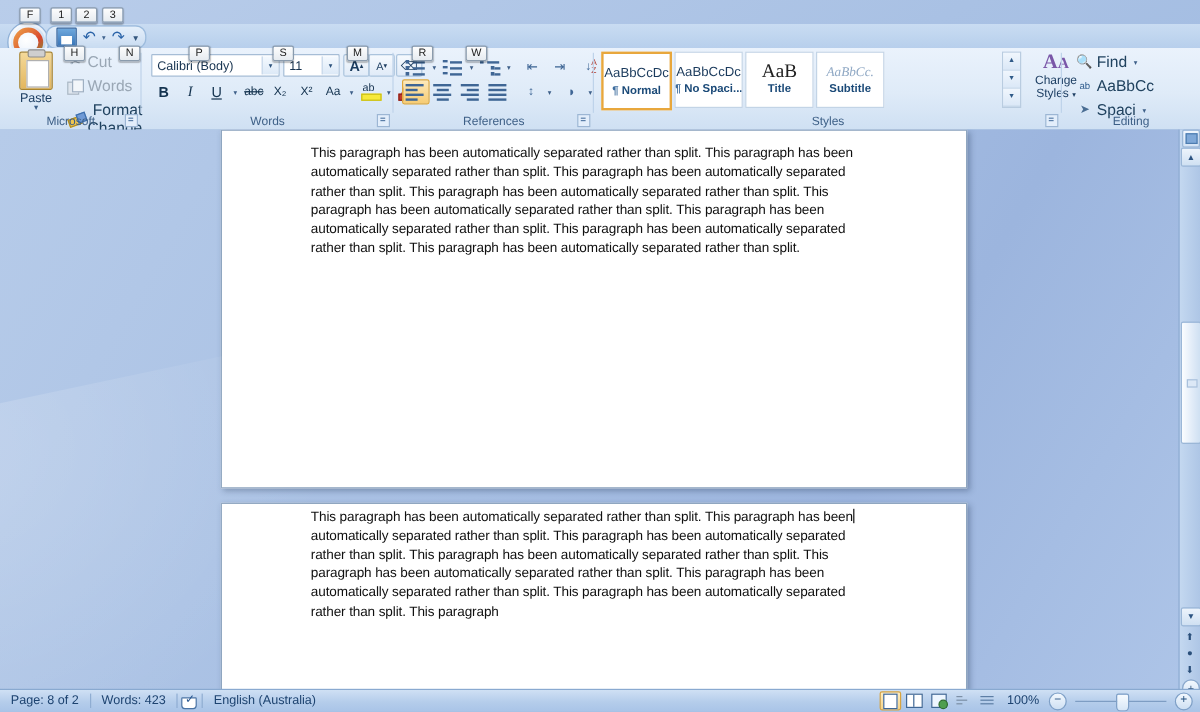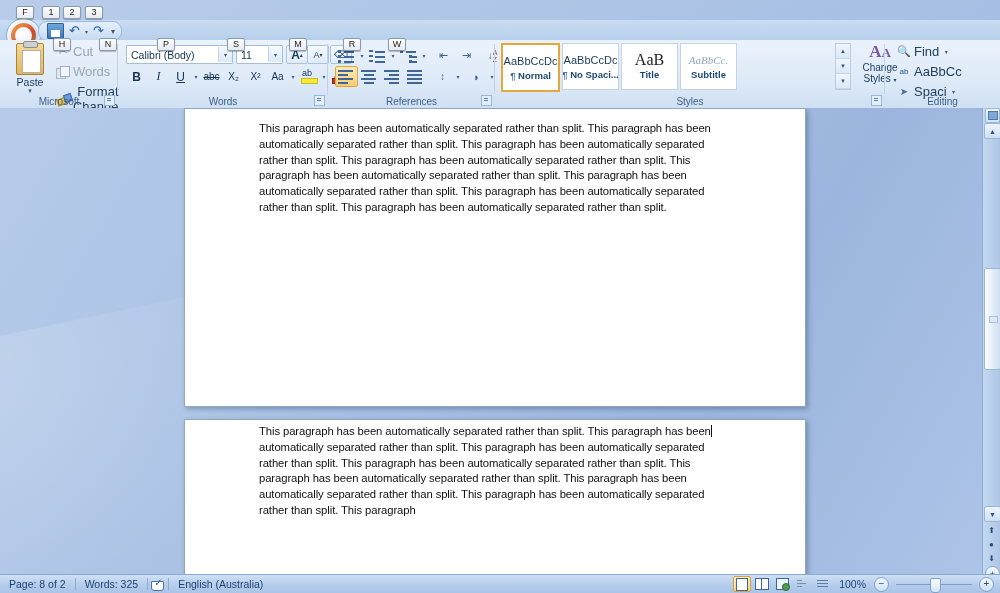--- a/index.html
+++ b/index.html
@@ -604,21 +604,21 @@
     <div class="vsb-btn vsb-dn">▼</div>
     <div class="vsb-obj ob1">⬆</div>
     <div class="vsb-obj ob2">●</div>
     <div class="vsb-obj ob3">⬇</div>
     <div class="vsb-plus">+</div>
   </div>
 
   <div class="statusbar">
     <div class="sb-item">Page: 8 of 2</div>
     <div class="sb-div"></div>
-    <div class="sb-item">Words: 325</div>
+    <div class="sb-item">Words: 423</div>
     <div class="sb-div"></div>
     <div class="sb-proof">
       <span class="proof-ic"></span>
     </div>
     <div class="sb-div"></div>
     <div class="sb-item">English (Australia)</div>
 
     <div class="sb-right">
       <div class="viewbtn active">
           <span class="vb-doc"></span>

